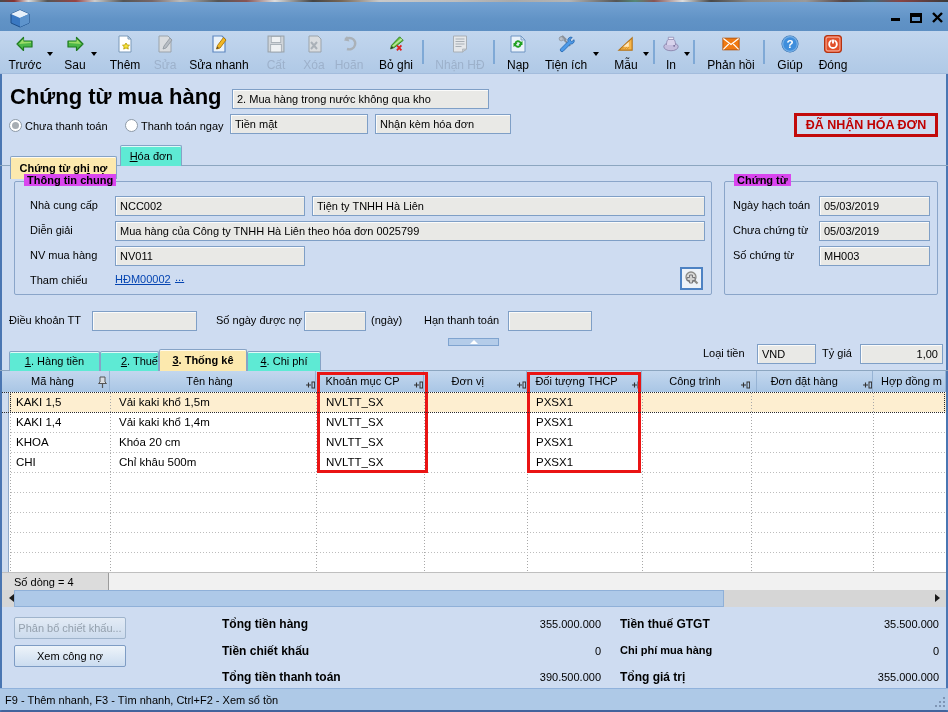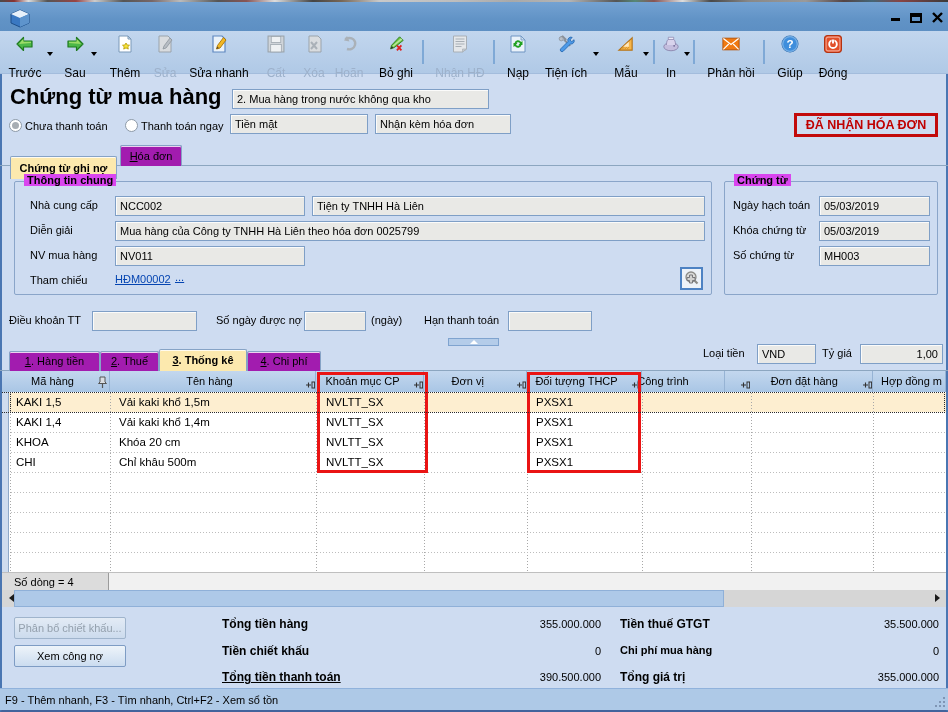--- a/index.html
+++ b/index.html
@@ -5,30 +5,30 @@
 *{margin:0;padding:0;box-sizing:border-box;}
 html,body{width:948px;height:712px;overflow:hidden;}
 body{font-family:"Liberation Sans",sans-serif;position:relative;background:#cedcf1;}
 .abs{position:absolute;}
 #win{position:absolute;left:0;top:0;width:948px;height:712px;border-left:2px solid #4a76b2;border-right:2px solid #4a76b2;border-bottom:2px solid #43639c;}
 #topstrip{position:absolute;left:0;top:0;width:948px;height:2px;background:linear-gradient(90deg,#4a4a4a 0,#833 1.5%,#ddd 3%,#555 5%,#944 8%,#ccc 10%,#555 13%,#766 16%,#bbb 19%,#555 23%,#855 26%,#ddd 29%,#444 33%,#765 36%,#c9c9c9 40%,#bdbdbd 48%,#a9a9a9 54%,#b5b5b5 60%,#555 65%,#587 67%,#855 69%,#ddd 72%,#484848 75%,#888 79%,#9a9a9a 85%,#544 89%,#467 92%,#844 95%,#3a3a3a 100%);}
 #titlebar{position:absolute;left:0;top:2px;width:948px;height:29px;background:linear-gradient(#74a2d2,#6193c6 60%,#5d8fc3);}
 #titletext{position:absolute;left:45px;top:9px;font-size:11.5px;color:#1b2b57;}
 #tbar{position:absolute;left:0;top:31px;width:948px;height:43px;background:linear-gradient(#c2d6ee,#b0c9e6);border-bottom:1px solid #a3bcdc;}
 .tbtn{position:absolute;top:0;height:43px;text-align:center;}
-.tlab{position:absolute;top:27px;width:100%;font-size:12px;color:#000;white-space:nowrap;text-align:center;margin-top:8px;}
+.tlab{position:absolute;top:27px;width:100%;font-size:12px;color:#000;white-space:nowrap;text-align:center;}
 .tlab.dis{color:#9db1cb;}
 .ticon{position:absolute;top:4px;left:50%;transform:translateX(-50%);width:18px;height:18px;}
 .caret{position:absolute;width:0;height:0;border-left:3.5px solid transparent;border-right:3.5px solid transparent;border-top:4px solid #000;top:21px;}
 .tsep{position:absolute;top:9px;width:2px;height:24px;background:#7fa9d6;}
 .inp{position:absolute;background:#e9e9e6;border:1px solid #7f9fc6;box-shadow:inset 1px 1px 0 rgba(255,255,255,.8);font-size:11px;color:#000;padding:2px 4px;height:20px;line-height:15px;white-space:nowrap;overflow:hidden;}
 .lbl{position:absolute;font-size:11px;color:#000;white-space:nowrap;}
 .grp{position:absolute;border:1px solid #8aa5c9;border-radius:2px;}
 .grplab{position:absolute;top:-8px;left:9px;background:#d946ef;padding:0 3px;font-size:11px;font-weight:bold;color:#000;white-space:nowrap;}
-.tab1{position:absolute;border:1px solid #86a3c6;border-bottom:none;border-radius:2px 2px 0 0;font-size:11px;text-align:center;background:#a21caf;color:#000;box-shadow:inset 0 1px 0 rgba(255,255,255,.8);}
+.tab1{position:absolute;border:1px solid #86a3c6;border-bottom:none;border-radius:2px 2px 0 0;font-size:11px;text-align:center;background:#5eead4;color:#000;box-shadow:inset 0 1px 0 rgba(255,255,255,.8);}
 .tabact{background:#fce9ae;font-weight:bold;}
 u{text-decoration:underline;}
 </style>
 </head>
 <body>
 <div id="win"></div>
 <div id="topstrip"></div>
 <div id="titlebar">
   <svg class="abs" style="left:9px;top:6px" width="22" height="20" viewBox="0 0 22 20">
     <path d="M2 6 L11 2 L20 6 L20 15 L11 19 L2 15 Z" fill="#3a78c2" stroke="#1e4f8a" stroke-width="1"></path>
@@ -225,21 +225,21 @@
       <path d="M10.5 9.5 L13.5 12.5" stroke="#8c8c88" stroke-width="2.2"></path>
       <path d="M5.5 4 h3 v2.5 H11 v3 H8.5 V12 h-3 V9.5 H3 v-3 h2.5 Z" fill="#d2d2d0" stroke="#77777a" stroke-width="1"></path>
     </svg>
 </div>
 
 <div class="grp" style="left:724px;top:181px;width:214px;height:114px;">
   <div class="grplab">Chứng từ</div>
 </div>
 <div class="lbl" style="left:733px;top:199px;">Ngày hạch toán</div>
 <div class="inp" style="left:819px;top:196px;width:111px;">05/03/2019</div>
-<div class="lbl" style="left:733px;top:224px;">Khóa chứng từ</div>
+<div class="lbl" style="left:733px;top:224px;">Chưa chứng từ</div>
 <div class="inp" style="left:819px;top:221px;width:111px;">05/03/2019</div>
 <div class="lbl" style="left:733px;top:249px;">Số chứng từ</div>
 <div class="inp" style="left:819px;top:246px;width:111px;">MH003</div>
 
 <div class="lbl" style="left:9px;top:314px;">Điều khoản TT</div>
 <div class="inp" style="left:92px;top:311px;width:105px;"></div>
 <div class="lbl" style="left:216px;top:314px;">Số ngày được nợ</div>
 <div class="inp" style="left:304px;top:311px;width:62px;"></div>
 <div class="lbl" style="left:371px;top:314px;">(ngày)</div>
 <div class="lbl" style="left:424px;top:314px;">Hạn thanh toán</div>
@@ -249,32 +249,32 @@
   <div class="abs" style="left:21px;top:1px;width:0;height:0;border-left:4px solid transparent;border-right:4px solid transparent;border-bottom:4px solid #fff;"></div>
 </div>
 
 <div class="lbl" style="left:703px;top:347px;">Loại tiền</div>
 <div class="inp" style="left:757px;top:344px;width:59px;">VND</div>
 <div class="lbl" style="left:822px;top:347px;">Tỷ giá</div>
 <div class="inp" style="left:860px;top:344px;width:83px;text-align:right;">1,00</div>
 
 <div class="abs" style="left:0;top:370px;width:948px;height:1px;background:#8ca6c0;"></div>
 <div class="tab1" style="left:9px;top:351px;width:91px;height:20px;line-height:19px;"><u>1</u>. Hàng tiền</div>
-<div class="tab1" style="left:100px;top:351px;width:59px;height:20px;line-height:19px;"><u>2</u>. Thuế</div>
+<div class="tab1" style="left:100px;top:351px;width:59px;height:20px;line-height:19px;text-align:right;"><u>2</u>. Thuế</div>
 <div class="tab1 tabact" style="left:159px;top:349px;width:88px;height:22px;line-height:21px;"><u>3</u>. Thống kê</div>
 <div class="tab1" style="left:247px;top:351px;width:74px;height:20px;line-height:19px;"><u>4</u>. Chi phí</div>
 
 <div class="abs" id="grid" style="left:2px;top:371px;width:944px;height:219px;background:#fff;">
   <div class="abs" id="ghead" style="left:0;top:0;width:944px;height:21px;background:linear-gradient(#c3d7ee,#a9c6e5);">
       <div style="position: absolute; left: 8px; top: 0px; width: 100px; height: 21px; border-right: 1px solid rgb(150, 179, 212); font-size: 11px; color: rgb(0, 0, 0); text-align: center; line-height: 21px; white-space: nowrap; overflow: hidden; padding-right: 14px;">Mã hàng</div>
       <div style="position: absolute; left: 108px; top: 0px; width: 206px; height: 21px; border-right: 1px solid rgb(150, 179, 212); font-size: 11px; color: rgb(0, 0, 0); text-align: center; line-height: 21px; white-space: nowrap; overflow: hidden; padding-right: 6px;">Tên hàng</div>
       <div style="position: absolute; left: 314px; top: 0px; width: 108px; height: 21px; border-right: 1px solid rgb(150, 179, 212); font-size: 11px; color: rgb(0, 0, 0); text-align: center; line-height: 21px; white-space: nowrap; overflow: hidden; padding-right: 14px;">Khoản mục CP</div>
       <div style="position: absolute; left: 422px; top: 0px; width: 102.5px; height: 21px; border-right: 1px solid rgb(150, 179, 212); font-size: 11px; color: rgb(0, 0, 0); text-align: center; line-height: 21px; white-space: nowrap; overflow: hidden; padding-right: 14px;">Đơn vị</div>
       <div style="position: absolute; left: 524.5px; top: 0px; width: 115px; height: 21px; border-right: 1px solid rgb(150, 179, 212); font-size: 11px; color: rgb(0, 0, 0); text-align: center; line-height: 21px; white-space: nowrap; overflow: hidden; padding-right: 14px;">Đối tượng THCP</div>
-      <div style="position: absolute; left: 614px; top: 0px; width: 109px; height: 21px; border-right: 1px solid rgb(150, 179, 212); font-size: 11px; color: rgb(0, 0, 0); text-align: center; line-height: 21px; white-space: nowrap; overflow: hidden; padding-right: 14px;">Công trình</div>
+      <div style="position: absolute; left: 646px; top: 0px; width: 109px; height: 21px; border-right: 1px solid rgb(150, 179, 212); font-size: 11px; color: rgb(0, 0, 0); text-align: center; line-height: 21px; white-space: nowrap; overflow: hidden; padding-right: 14px;">Công trình</div>
       <div style="position: absolute; left: 748.5px; top: 0px; width: 122.5px; height: 21px; border-right: 1px solid rgb(150, 179, 212); font-size: 11px; color: rgb(0, 0, 0); text-align: center; line-height: 21px; white-space: nowrap; overflow: hidden; padding-right: 14px;">Đơn đặt hàng</div>
       <div style="position: absolute; left: 871px; top: 0px; width: 73px; height: 21px; border-right: 1px solid rgb(150, 179, 212); font-size: 11px; color: rgb(0, 0, 0); text-align: left; line-height: 21px; white-space: nowrap; overflow: hidden; padding-right: 0px; padding-left: 8px;">Hợp đồng m</div>
       <div style="position: absolute; left: 95px; top: 4px; width: 12px; height: 13px;"><svg width="11" height="13" viewBox="0 0 11 13">
           <path d="M4 1 L8 1 L8 6 L9.5 7.5 L1.5 7.5 L3 6 L3 1 Z" fill="#d9dde2" stroke="#555" stroke-width="1"></path>
           <path d="M5.5 7.5 L5.5 12" stroke="#555" stroke-width="1.2"></path>
         </svg></div>
       <div style="position: absolute; left: 303px; top: 5px; width: 10px; height: 10px;"><svg width="10" height="10" viewBox="0 0 10 10">
           <path d="M1 5 h5 M3.5 2.5 v5" stroke="#333" stroke-width="1.1"></path>
           <rect x="7" y="2" width="2.6" height="6" fill="none" stroke="#333" stroke-width="1"></rect>
         </svg></div>
@@ -355,21 +355,21 @@
 <div class="abs" style="left:14px;top:645px;width:112px;height:22px;background:linear-gradient(#eef4fa,#cbdcf0);border:1px solid #7e9cc4;border-radius:2px;text-align:center;font-size:11px;color:#000;line-height:20px;">Xem công nợ</div>
 
 <div class="lbl" style="left:222px;top:617px;font-weight:bold;font-size:12px;">Tổng tiền hàng</div>
 <div class="lbl" style="left:420px;top:618px;width:181px;text-align:right;">355.000.000</div>
 <div class="lbl" style="left:620px;top:617px;font-weight:bold;font-size:12px;">Tiền thuế GTGT</div>
 <div class="lbl" style="left:758px;top:618px;width:181px;text-align:right;">35.500.000</div>
 <div class="lbl" style="left:222px;top:644px;font-weight:bold;font-size:12px;">Tiền chiết khấu</div>
 <div class="lbl" style="left:420px;top:645px;width:181px;text-align:right;">0</div>
 <div class="lbl" style="left:620px;top:644px;font-weight:bold;font-size:11px;">Chi phí mua hàng</div>
 <div class="lbl" style="left:758px;top:645px;width:181px;text-align:right;">0</div>
-<div class="lbl" style="left:222px;top:670px;font-weight:bold;font-size:12px;text-decoration:underline;">Tổng tiền thanh toán</div>
+<div class="lbl" style="left:222px;top:670px;font-weight:bold;font-size:12px;">Tổng tiền thanh toán</div>
 <div class="lbl" style="left:420px;top:671px;width:181px;text-align:right;">390.500.000</div>
 <div class="lbl" style="left:620px;top:670px;font-weight:bold;font-size:12px;">Tổng giá trị</div>
 <div class="lbl" style="left:758px;top:671px;width:181px;text-align:right;">355.000.000</div>
 
 <div class="abs" style="left:0;top:688px;width:948px;height:22px;background:#aec9e7;border-top:1px solid #90b2dc;">
   <div class="lbl" style="left:5px;top:5px;">F9 - Thêm nhanh, F3 - Tìm nhanh, Ctrl+F2 - Xem sổ tồn</div>
   <svg class="abs" style="right:2px;bottom:2px" width="12" height="12" viewBox="0 0 12 12">
       <g fill="#7f95b4">
         <rect x="9" y="9" width="2" height="2"></rect>
         <rect x="9" y="5" width="2" height="2"></rect>

